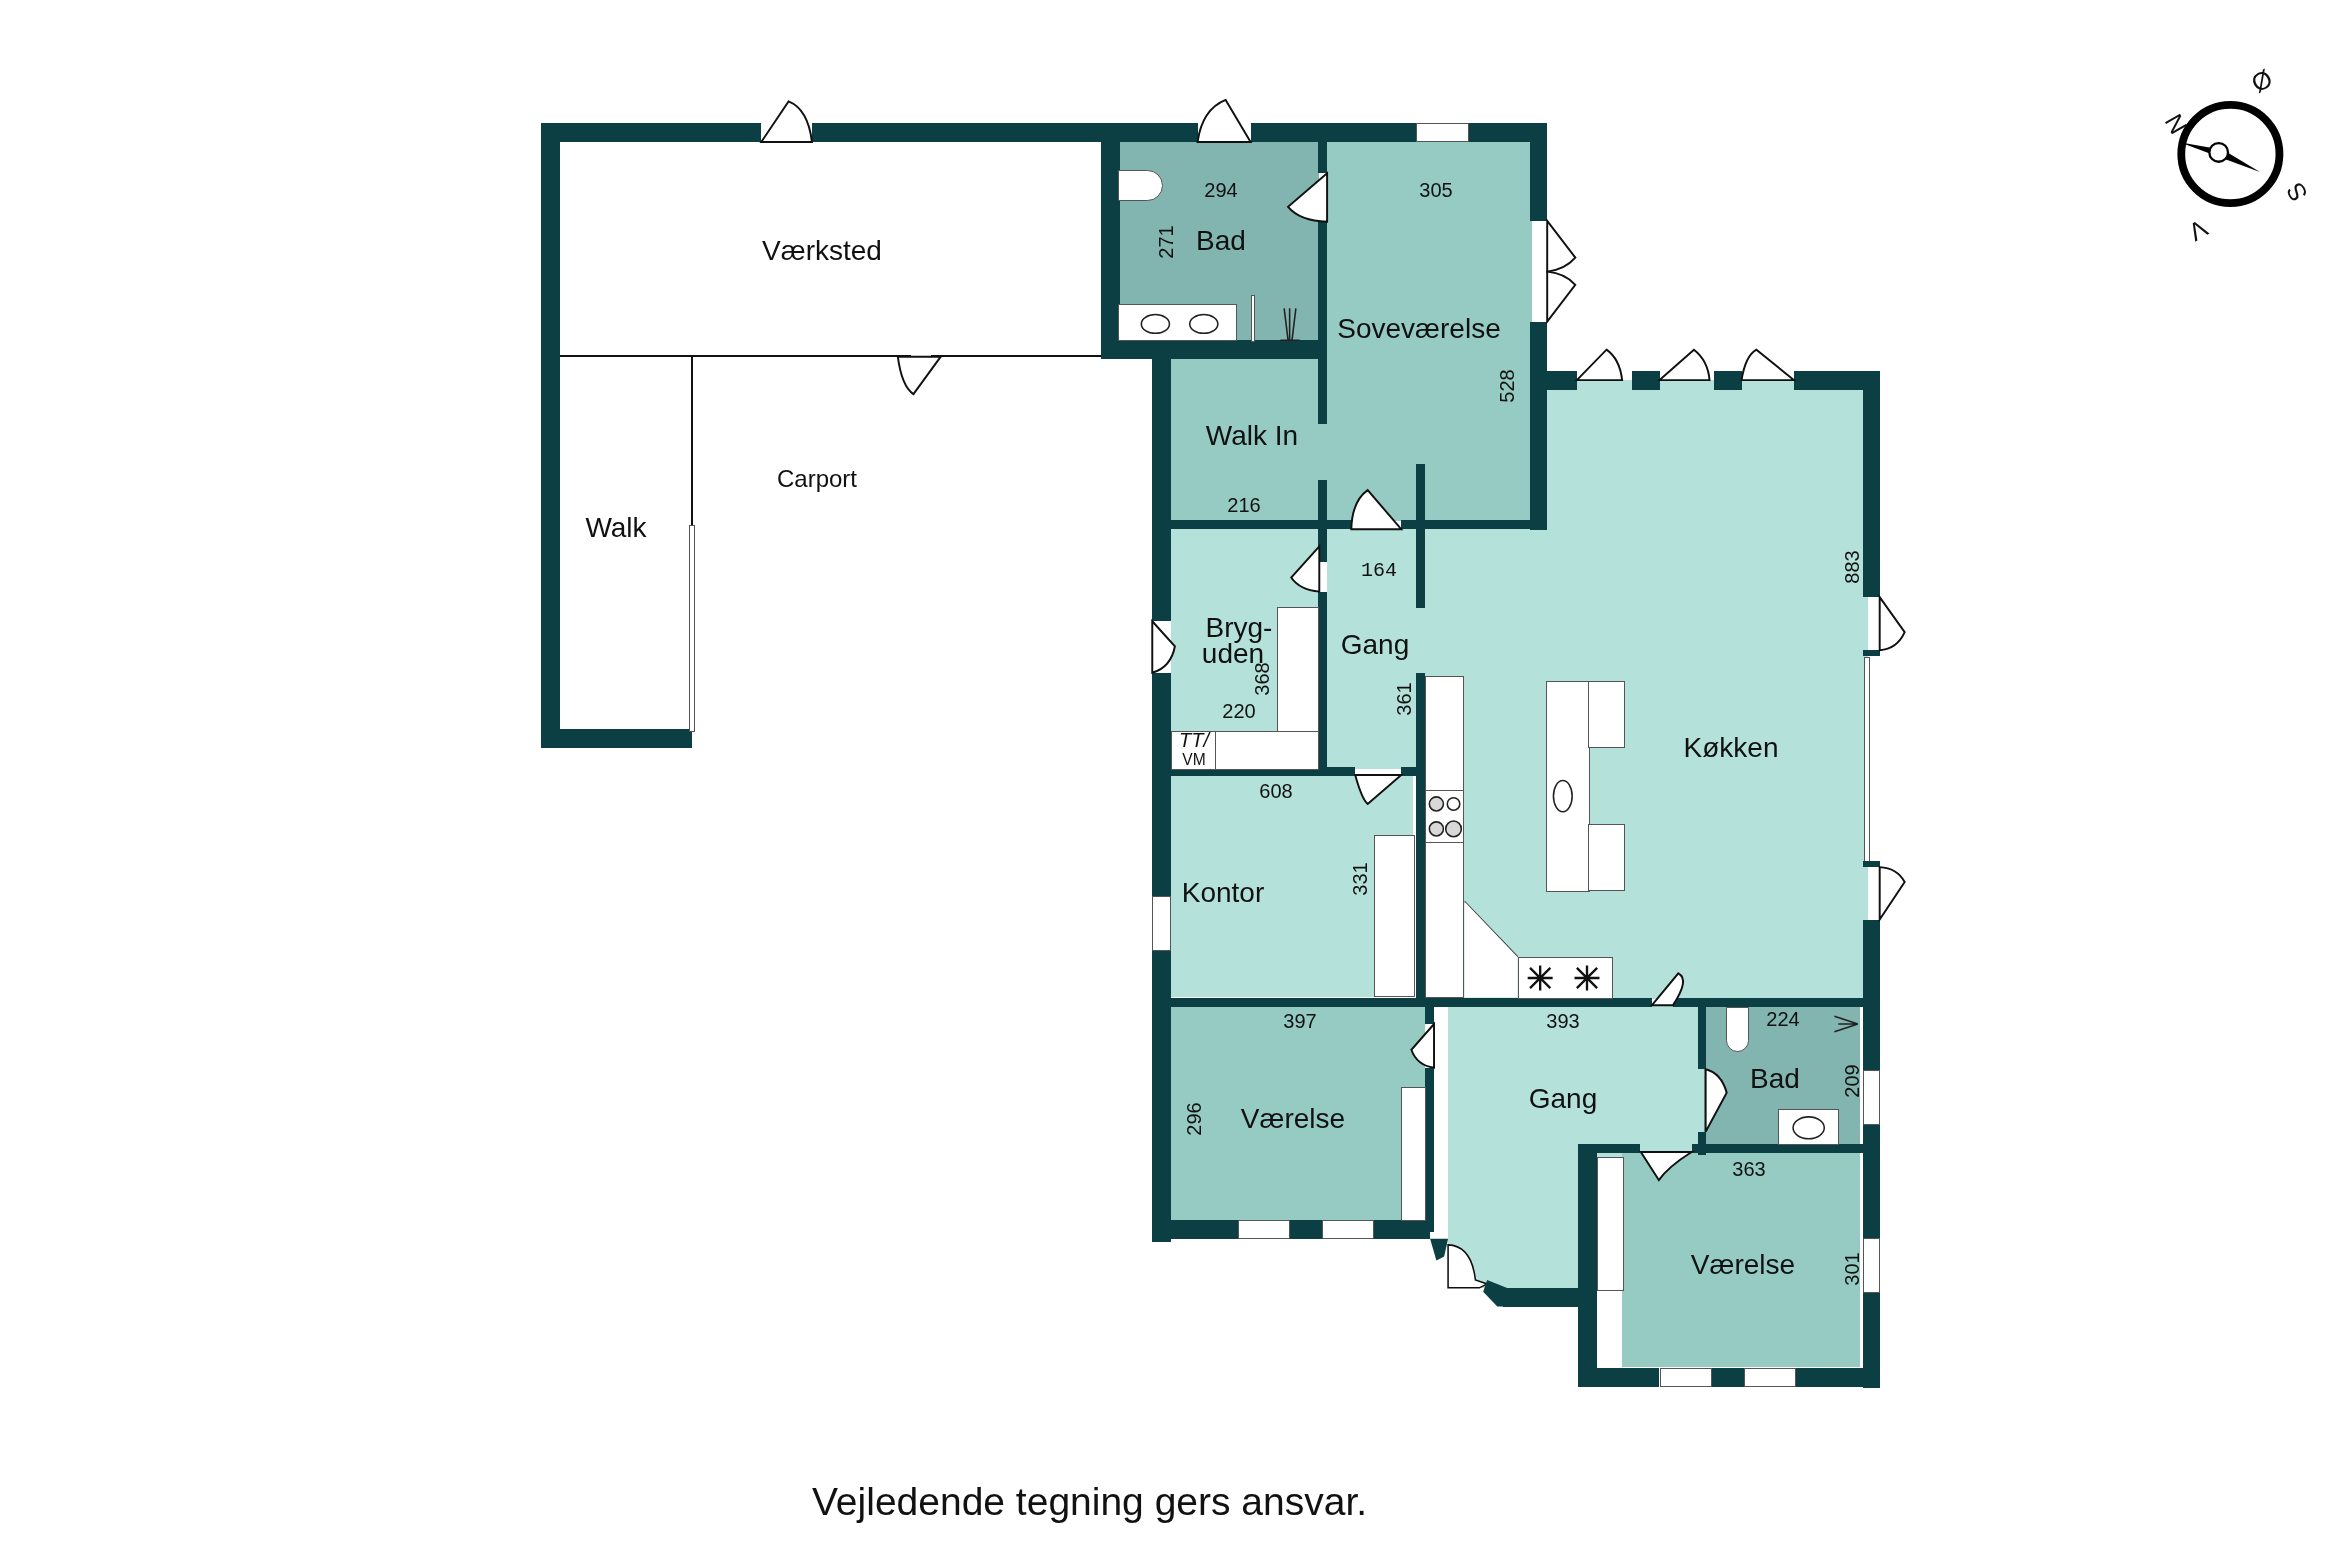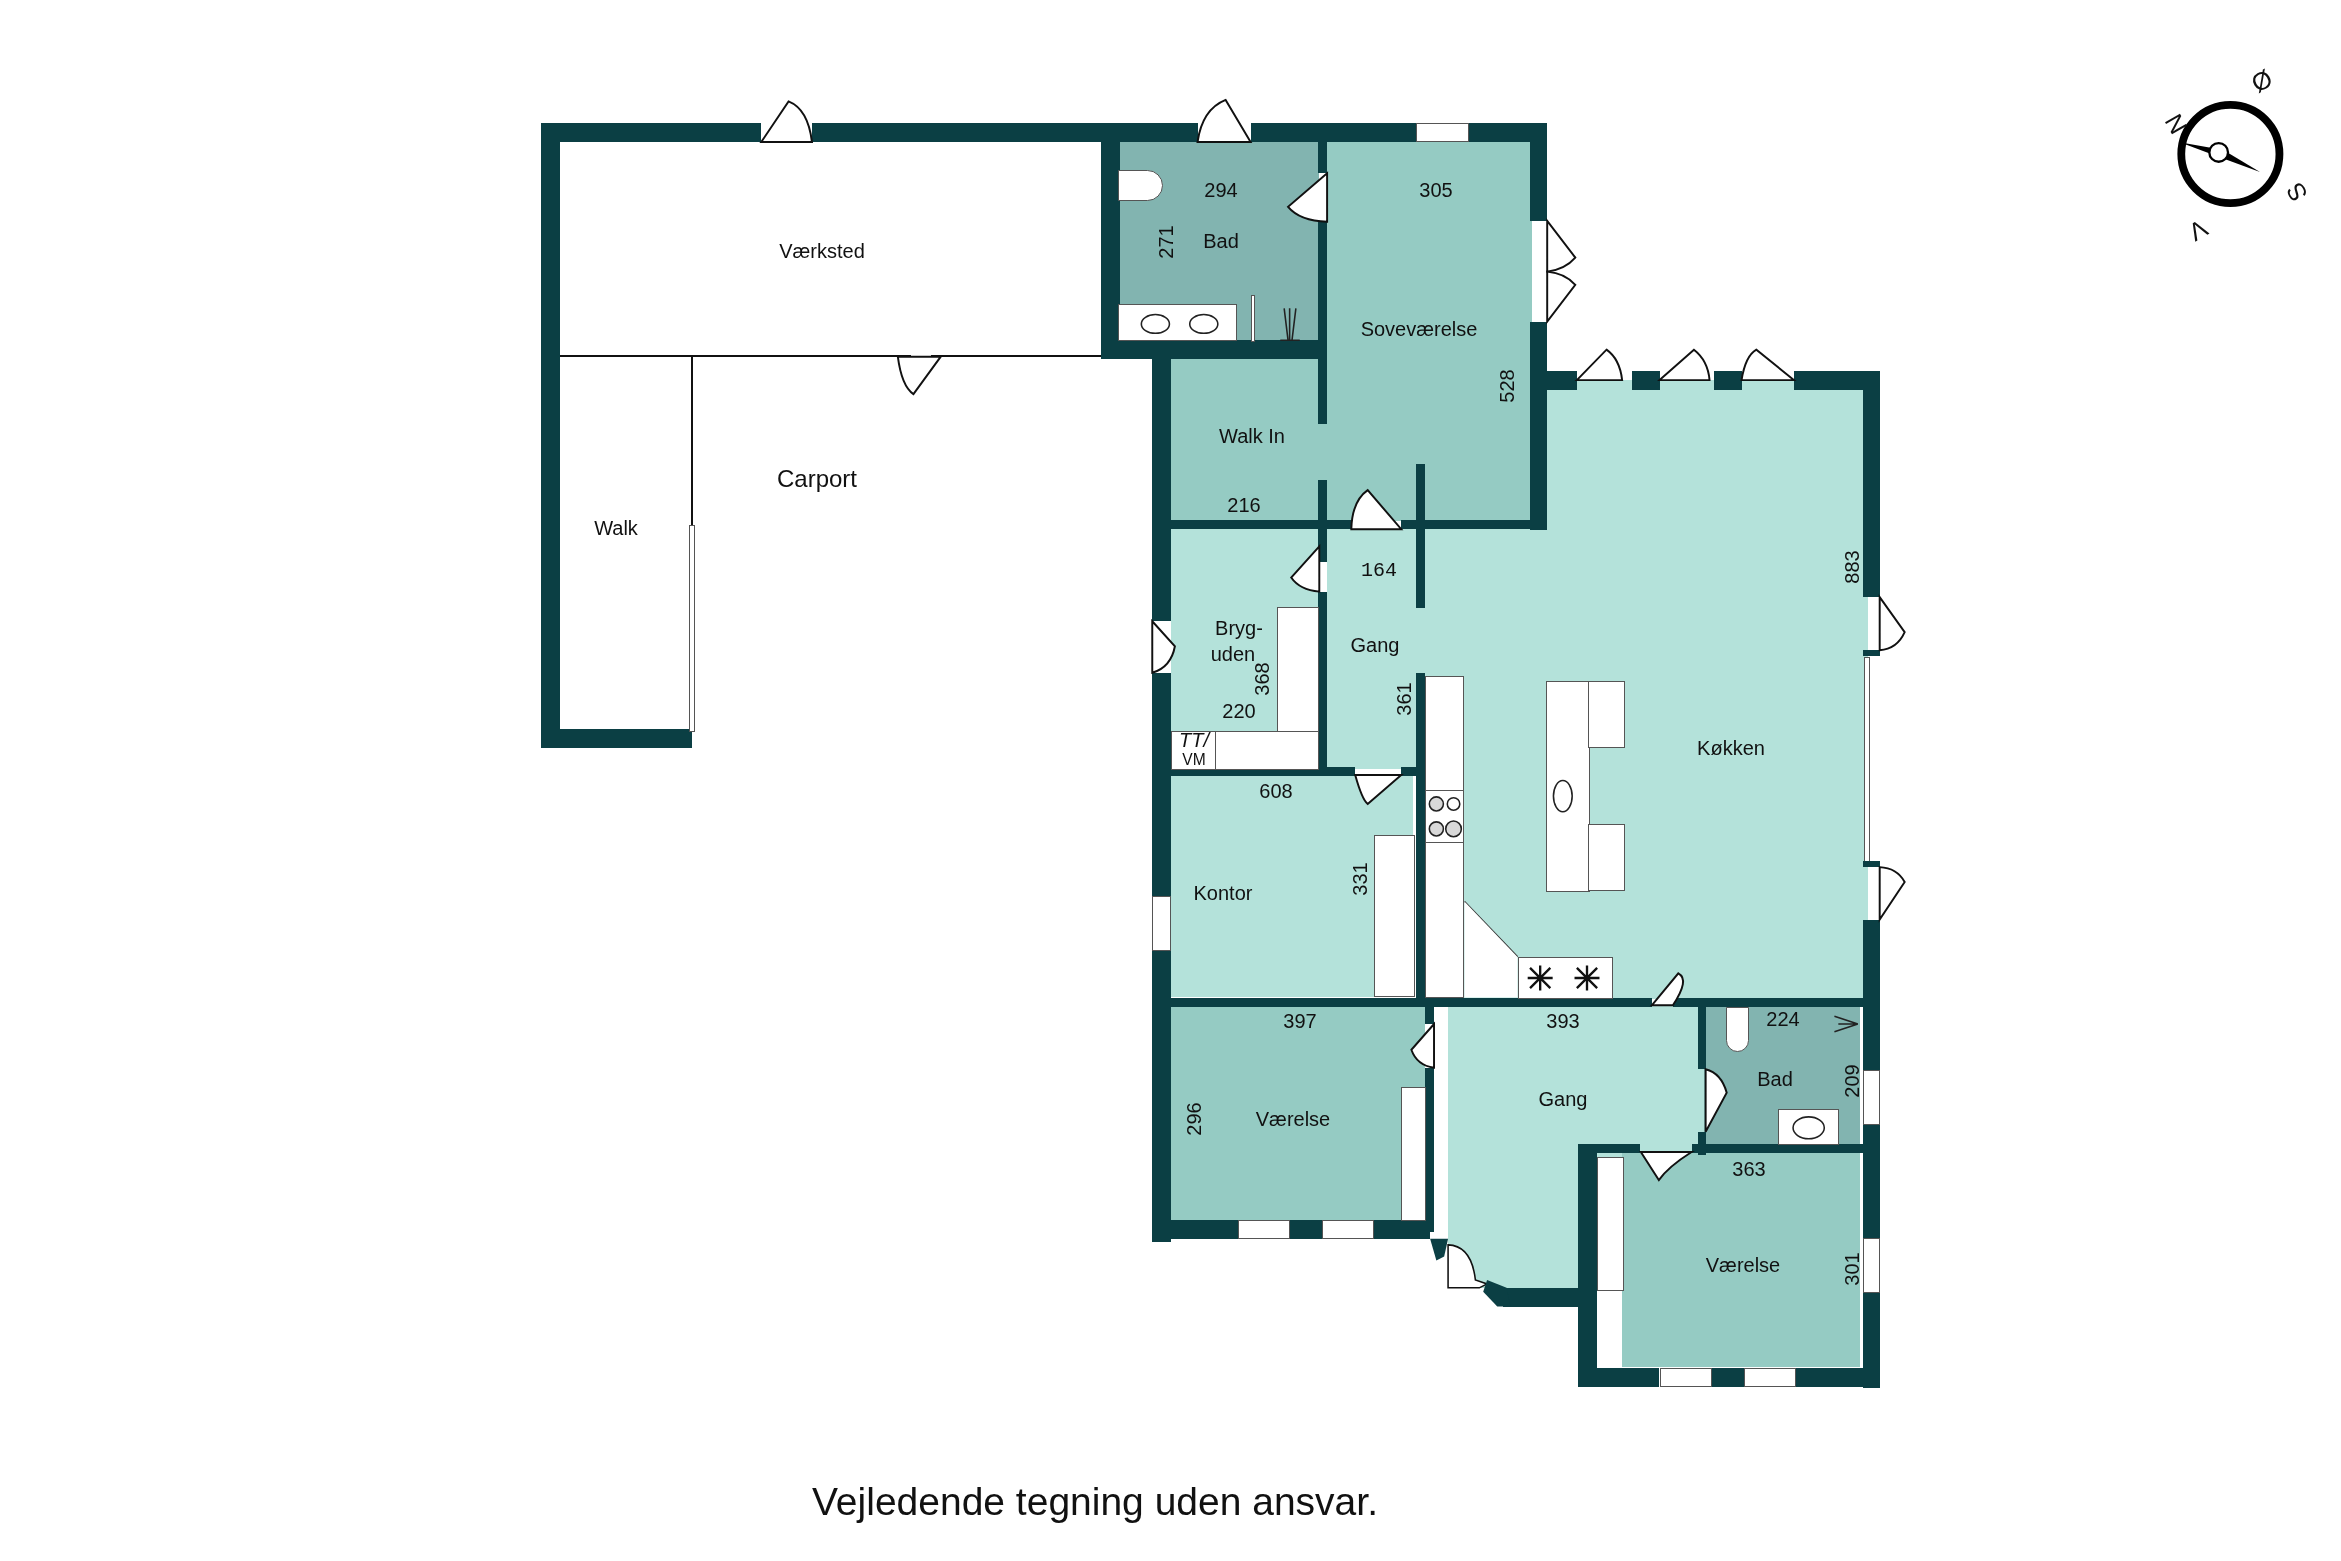--- a/index.html
+++ b/index.html
@@ -1,21 +1,21 @@
 <!DOCTYPE html>
 <html style="font-size:12.5px"><head>
 <meta charset="utf-8">
 <style>
   html,body{margin:0;padding:0;background:#ffffff;}
   body{width:2342px;height:1561px;position:relative;overflow:hidden;font-family:"Liberation Sans",sans-serif;color:#111;}
   .room{position:absolute;}
   .wall{position:absolute;background:#0b3f44;}
   .win{position:absolute;background:#ffffff;}
   .fix{position:absolute;background:#ffffff;border:1.6px solid #555;box-sizing:border-box;}
-  .lbl{position:absolute;font-size:20px;white-space:nowrap;transform:translate(-50%,-50%);line-height:1;}
+  .lbl{position:absolute;font-size:28px;white-space:nowrap;transform:translate(-50%,-50%);line-height:1;}
   .dim{position:absolute;font-size:20px;white-space:nowrap;transform:translate(-50%,-50%);line-height:1;}
   .dim.v{transform:translate(-50%,-50%) rotate(-90deg);}
   .thin{position:absolute;background:#111;}
   svg.overlay{position:absolute;left:0;top:0;width:2342px;height:1561px;pointer-events:none;}
   .disclaimer{position:absolute;left:812px;top:1482px;font-size:39px;white-space:nowrap;line-height:1;}
   .compass{position:absolute;left:2139px;top:55px;width:203px;height:187px;}
 </style>
 </head>
 <body>
 
@@ -247,14 +247,14 @@
     <circle cx="117" cy="127" r="63" fill="#fff" stroke="#000" stroke-width="10"></circle>
     <polygon points="52,112 108,122 155,150 100,130" fill="#000"></polygon>
     <circle cx="102" cy="125" r="12" fill="#fff" stroke="#000" stroke-width="3"></circle>
   </svg>
   <div class="lbl" style="left:37px;top:69px;font-size:25px;transform:translate(-50%,-50%) rotate(60deg);">N</div>
   <div class="lbl" style="left:123px;top:26px;font-size:25px;transform:translate(-50%,-50%) rotate(-30deg);">Ø</div>
   <div class="lbl" style="left:158px;top:137px;font-size:25px;transform:translate(-50%,-50%) rotate(-120deg);">S</div>
   <div class="lbl" style="left:59px;top:175px;font-size:25px;transform:translate(-50%,-50%) rotate(150deg);">V</div>
 </div>
 
-<div class="disclaimer">Vejledende tegning uden ansvar.</div>
+<div class="disclaimer">Vejledende tegning gers ansvar.</div>
 
 
 </body></html>

